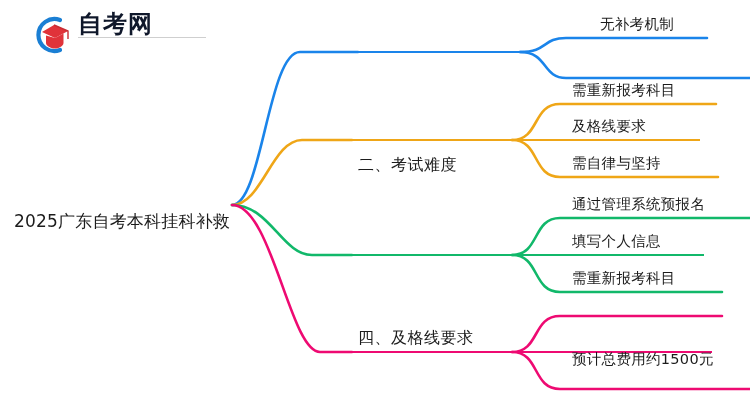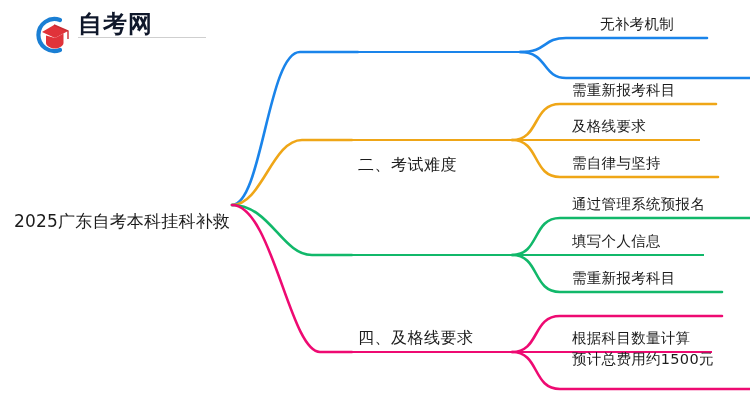--- a/index.html
+++ b/index.html
@@ -159,16 +159,15 @@
   <div class="node-label branch-label" style="left:358px; top:118px;margin-top:39px;">二、考试难度</div>
   <div class="node-label leaf-label" style="left:572px; top:83px;">需重新报考科目</div>
   <div class="node-label leaf-label" style="left:572px; top:119px;">及格线要求</div>
   <div class="node-label leaf-label" style="left:572px; top:156px;">需自律与坚持</div>
 
   <div class="node-label leaf-label" style="left:572px; top:197px;">通过管理系统预报名</div>
   <div class="node-label leaf-label" style="left:572px; top:234px;">填写个人信息</div>
   <div class="node-label leaf-label" style="left:572px; top:271px;">需重新报考科目</div>
 
   <div class="node-label branch-label" style="left:358px; top:330px;">四、及格线要求</div>
-  <div class="node-label leaf-label" style="left:572px; top:331px;">根据科目数量计算</div>
   <div class="node-label leaf-label" style="left:572px; top:352px;">预计总费用约1500元</div>
 
 </div>
 
 </body></html>

